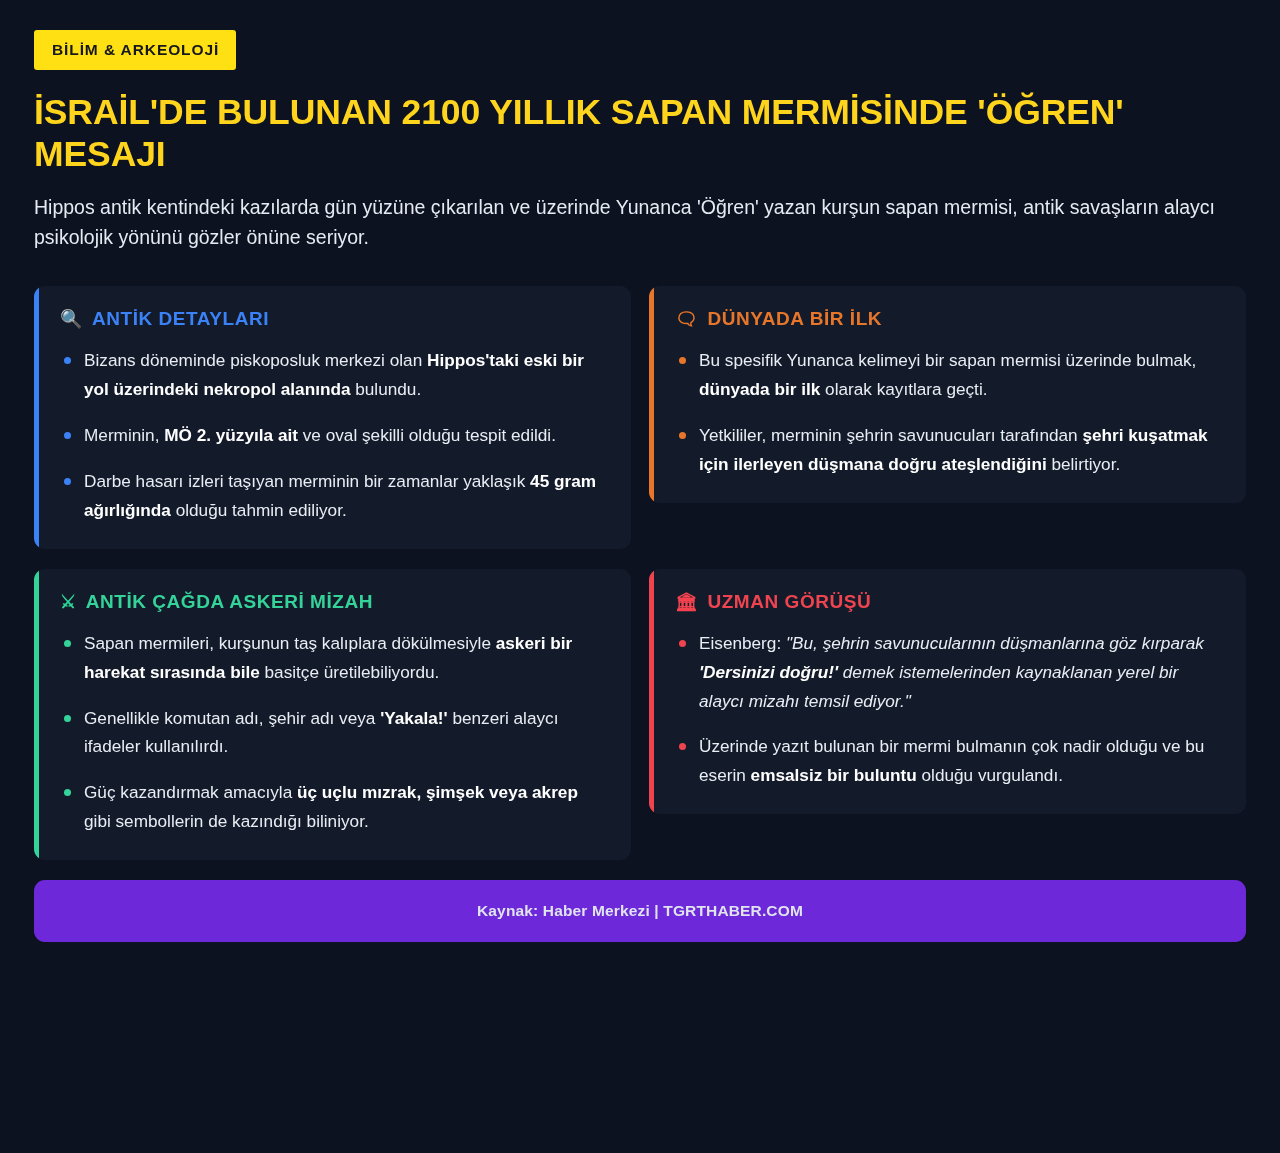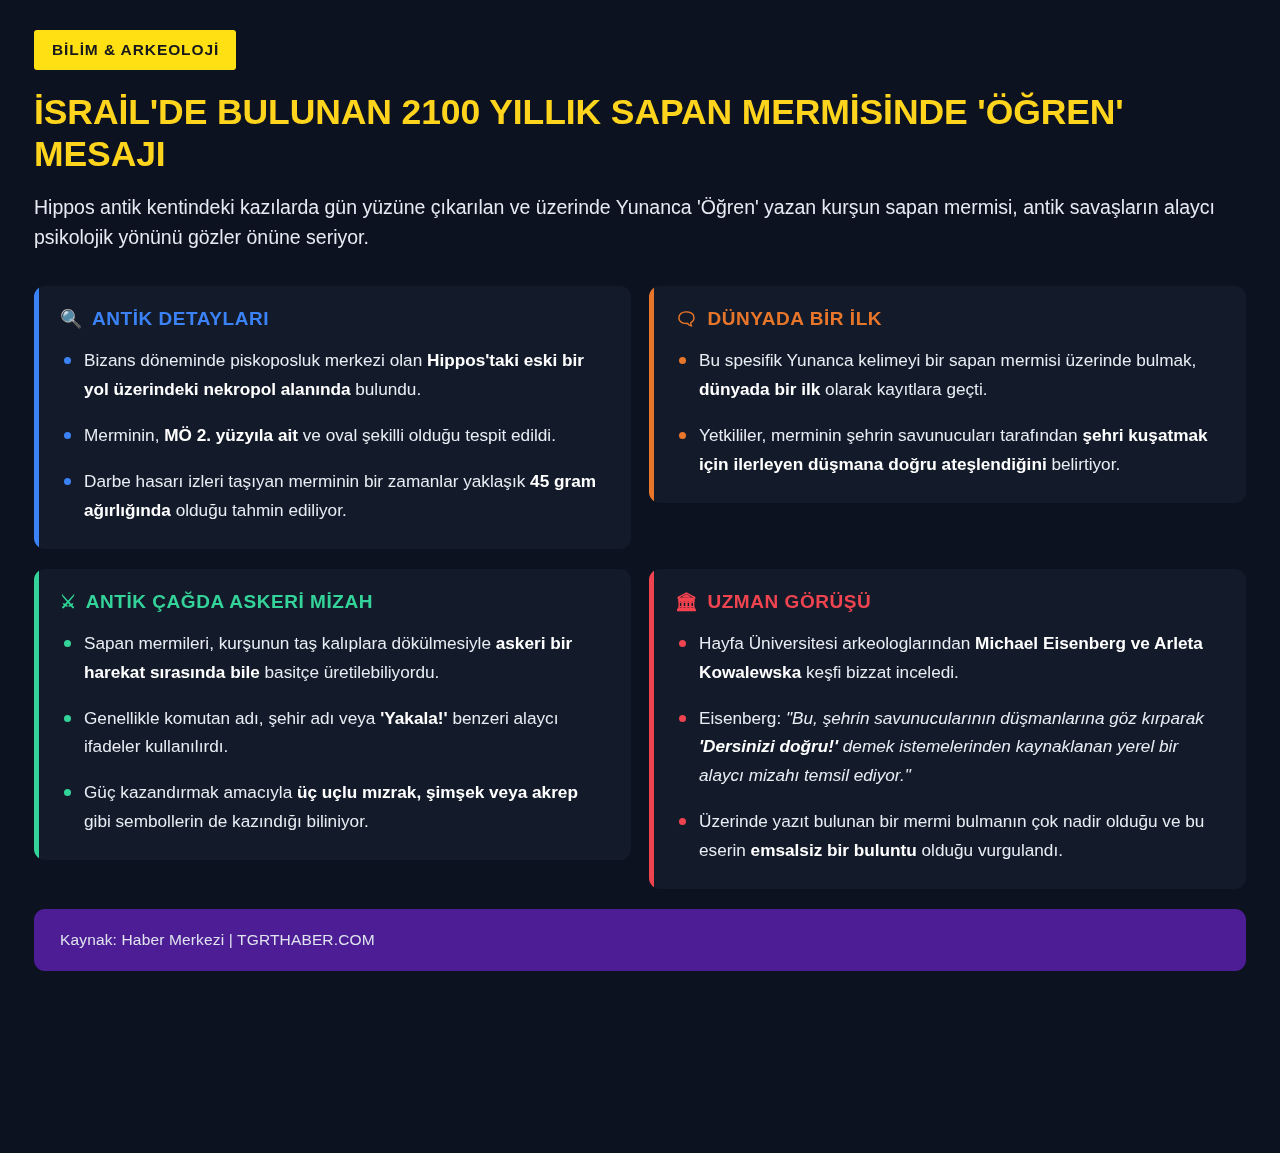--- a/index.html
+++ b/index.html
@@ -120,28 +120,29 @@
     border-radius: 50%;
     background: var(--dot, #3b82f6);
   }
   ul.points li b { font-weight: bold; color: #ffffff; }
   ul.points li i { font-style: italic; }
   ul.points li i b { font-style: italic; font-weight: bold; }
 
   
   .footer {
     margin-top: 20px;
-    background: #4c1d95;
+    background: #6d28d9;
     border-radius: 11px;
     padding: 22px 26px;
     font-size: 15.5px;
-    font-weight: normal;
+    font-weight: bold;
     color: #dfe4ee;
     letter-spacing: 0.15px;
     margin-bottom: 22px;
+    text-align: center;
   }
 </style>
 </head>
 <body>
 
 <div class="page">
 
   <div class="header">
     <div class="badge">BİLİM &amp; ARKEOLOJİ</div>
     <h1 class="headline">İSRAİL'DE BULUNAN 2100 YILLIK SAPAN MERMİSİNDE 'ÖĞREN' MESAJI</h1>
@@ -184,21 +185,20 @@
           <li>Güç kazandırmak amacıyla <b>üç uçlu mızrak, şimşek veya akrep</b> gibi sembollerin de kazındığı biliniyor.</li>
         </ul>
       </div>
       <div class="card">
         <div class="accent" style="background: rgb(239, 68, 80);"></div>
         <div class="card-title" style="color: rgb(239, 68, 80);">
           <span class="tico">🏛</span>
           <span>UZMAN GÖRÜŞÜ</span>
         </div>
         <ul class="points" style="--dot: #ef4450;">
-          <li>Hayfa Üniversitesi arkeologlarından <b>Michael Eisenberg ve Arleta Kowalewska</b> keşfi bizzat inceledi.</li>
           <li>Eisenberg: <i>"Bu, şehrin savunucularının düşmanlarına göz kırparak <b>'Dersinizi doğru!'</b> demek istemelerinden kaynaklanan yerel bir alaycı mizahı temsil ediyor."</i></li>
           <li>Üzerinde yazıt bulunan bir mermi bulmanın çok nadir olduğu ve bu eserin <b>emsalsiz bir buluntu</b> olduğu vurgulandı.</li>
         </ul>
       </div>
     </div>
 
   <div class="footer">Kaynak: Haber Merkezi | TGRTHABER.COM</div>
 
 </div>
 

